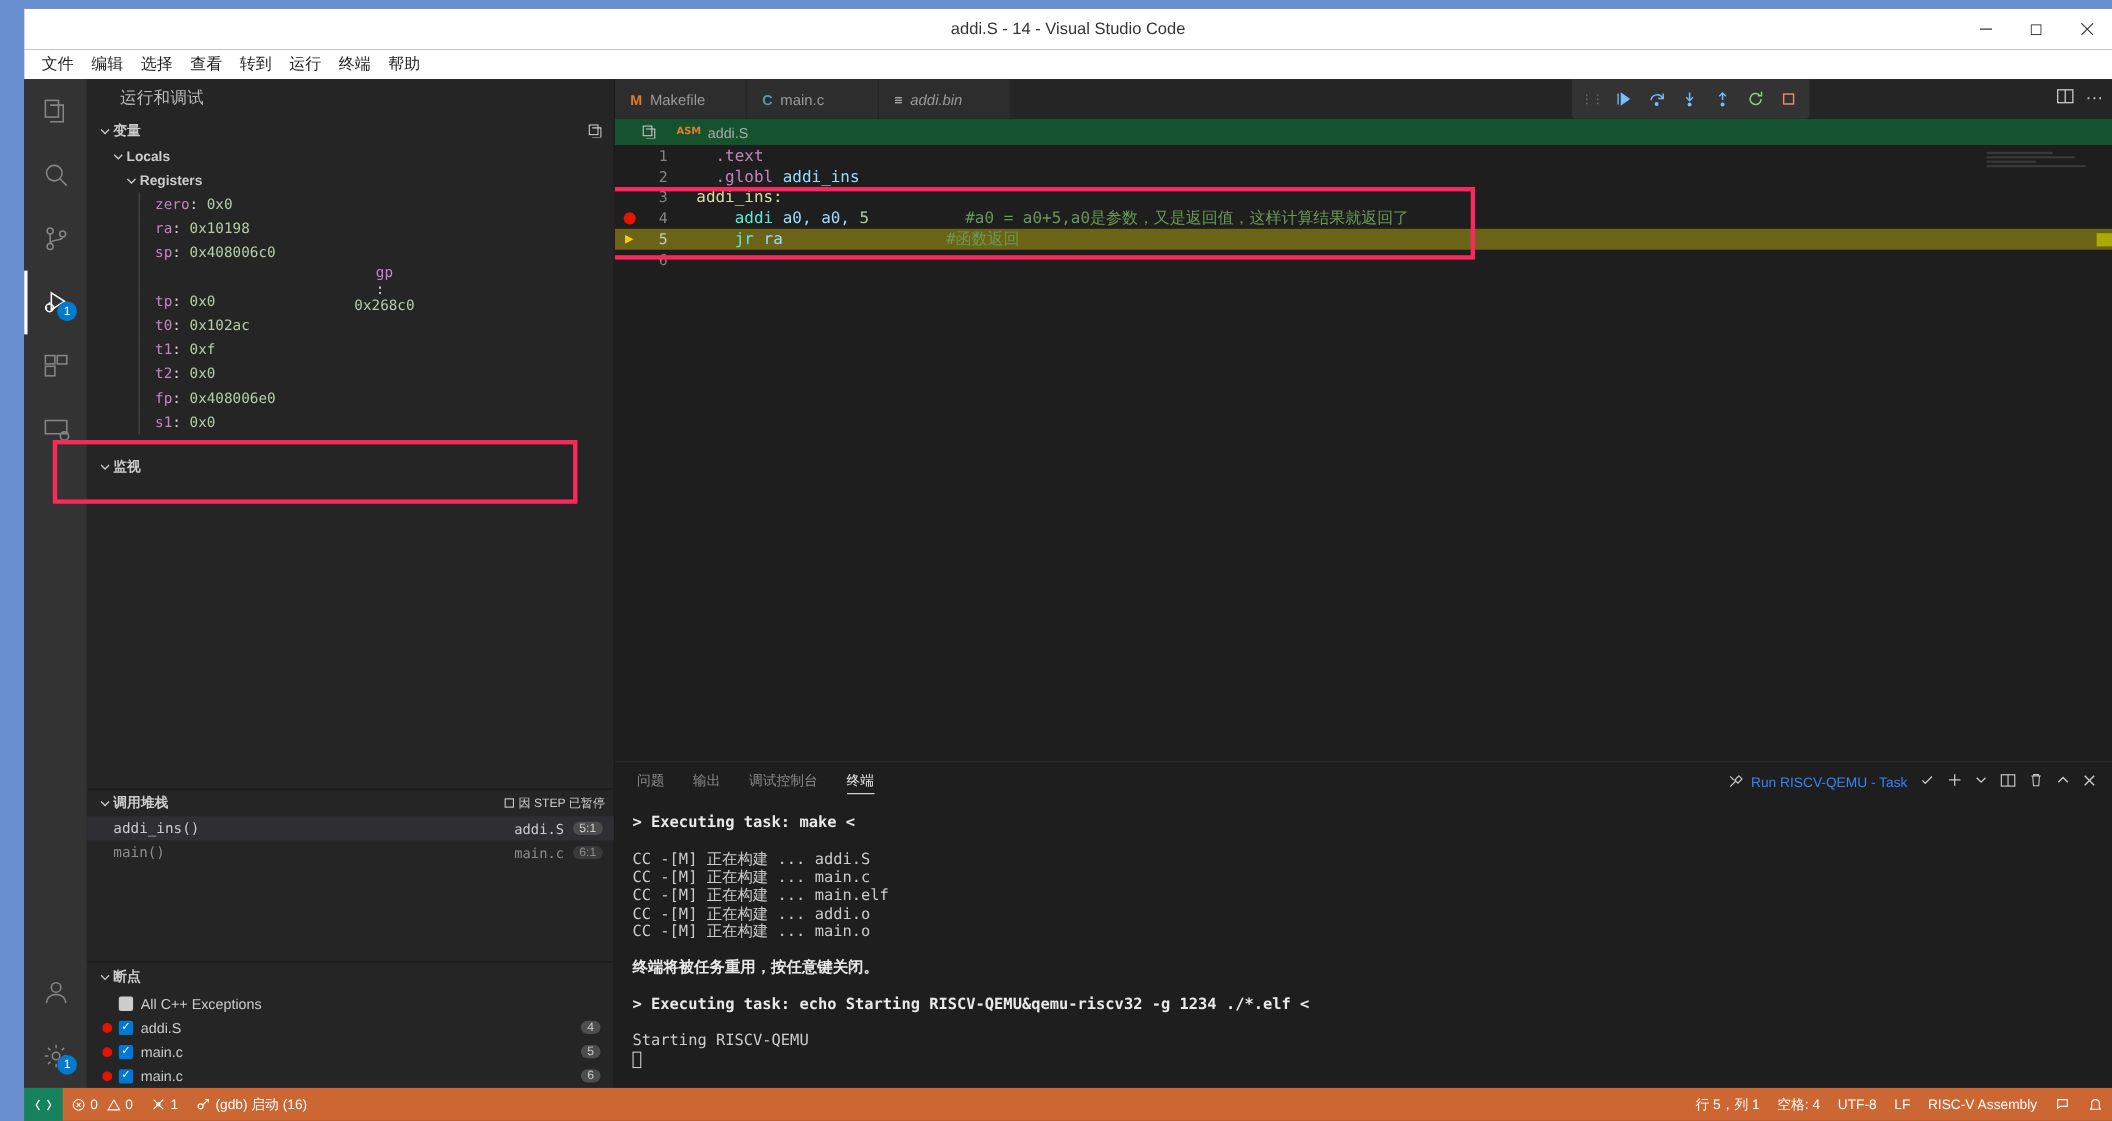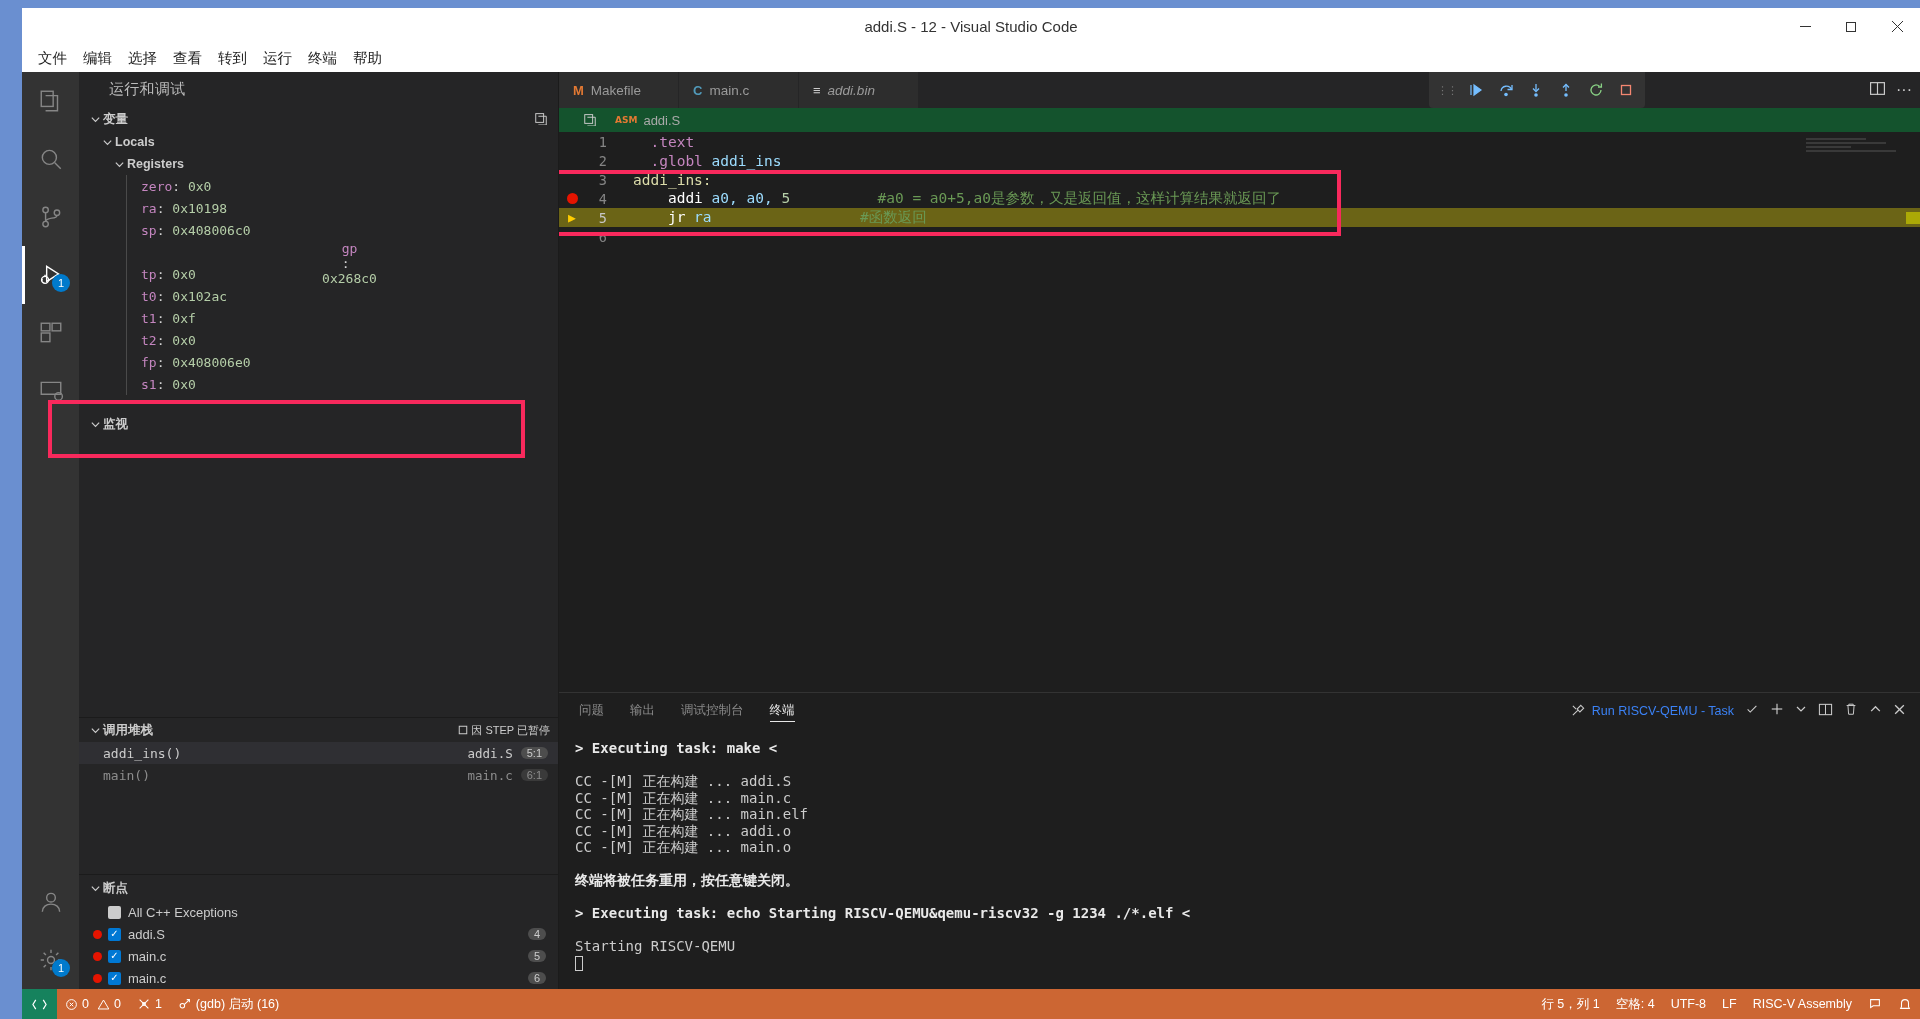--- a/index.html
+++ b/index.html
@@ -210,21 +210,21 @@
     width: 26px; flex: none; display: flex;
     align-items: center; justify-content: center;
   }
   .ln {
     width: 32px; flex: none; text-align: right;
     color: #858585; font-size: 13.5px; padding-right: 10px;
   }
   .ln.active { color: #c6c6c6; }
   .code-text { padding-left: 16px; flex: 1; }
   .tok-dir   { color: #c586c0; }
-  .tok-kw    { color: #ffffff; }
+  .tok-kw    { color: #5eead4; }
   .tok-label { color: #dcdcaa; }
   .tok-reg   { color: #9cdcfe; }
   .tok-num   { color: #b5cea8; }
   .tok-cmt   { color: #6a9955; }
   .tok-plain { color: #d4d4d4; }
   .bp-glyph { width: 11px; height: 11px; border-radius: 50%; background: #e51400; }
   .cur-glyph { color: #ffcc00; font-size: 13px; }
   .minimap-stub {
     position: absolute; right: 14px; top: 6px; width: 100px; height: 22px;
     opacity: .45;
@@ -289,21 +289,21 @@
   }
   .sb-right { margin-left: auto; display: flex; align-items: center; }
 </style>
 </head>
 <body>
 
 <div class="desktop">
 <div class="vscode-window">
 
   <div class="titlebar">
-    <div class="titlebar-title">addi.S - 12 - Visual Studio Code</div>
+    <div class="titlebar-title">addi.S - 14 - Visual Studio Code</div>
     <div class="win-controls">
       <div class="win-btn">
         <svg width="11" height="11" viewBox="0 0 11 11">
               <line x1="0" y1="5.5" x2="11" y2="5.5" stroke="#333" stroke-width="1"></line>
             </svg>
       </div>
       <div class="win-btn">
         <svg width="10" height="10" viewBox="0 0 10 10">
               <rect x="0.5" y="0.5" width="9" height="9" fill="none" stroke="#333" stroke-width="1"></rect>
             </svg>

